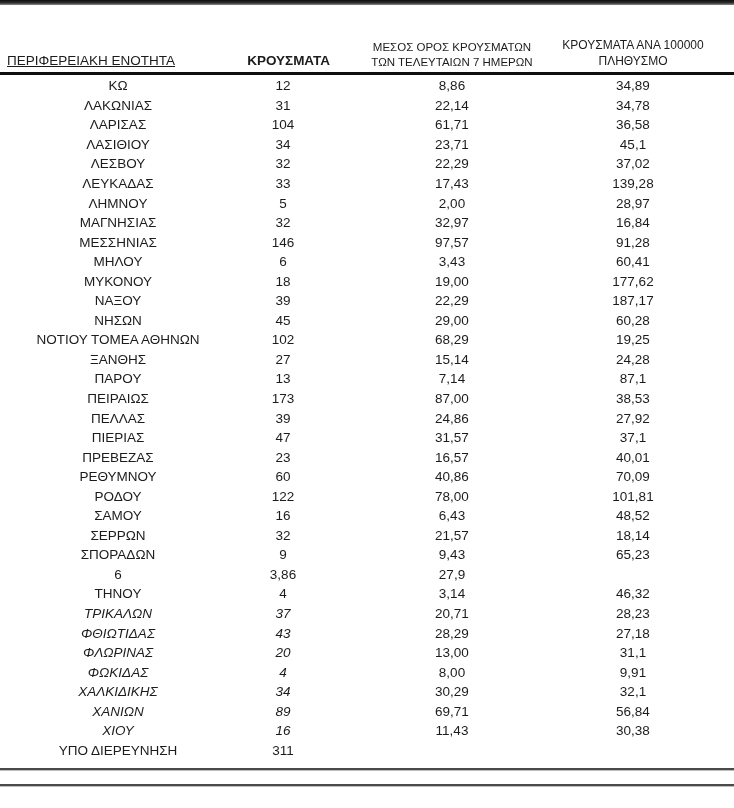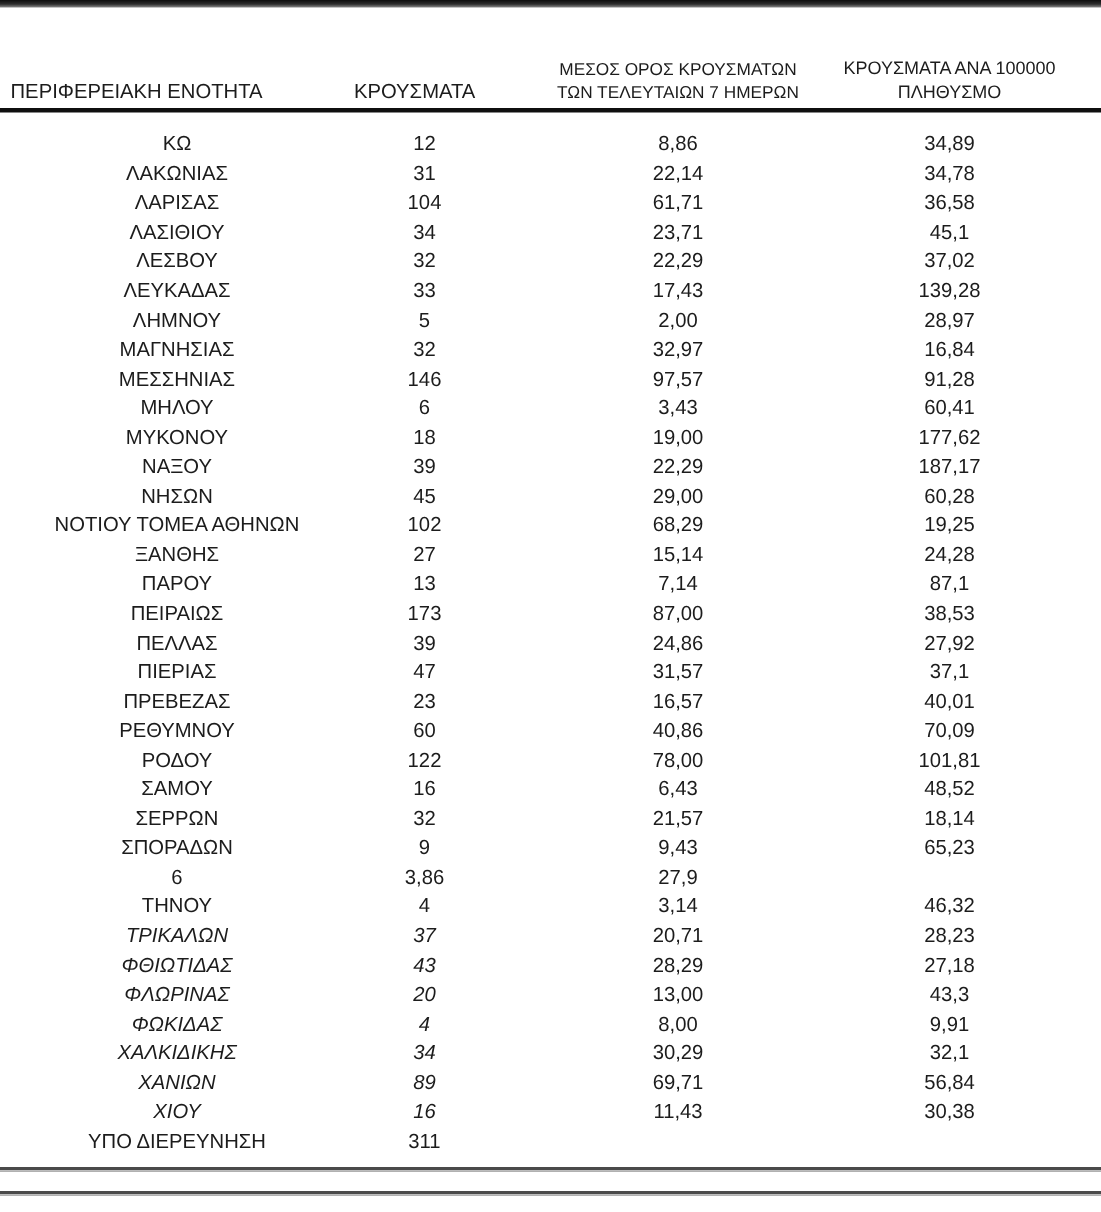--- a/index.html
+++ b/index.html
@@ -28,33 +28,33 @@
     align-items: end;
     height: 64px;
     padding-bottom: 3px;
     box-sizing: content-box;
     border-bottom: 3px solid #0f0f0f;
   }
   .th {
     font-size: 13.5px;
     line-height: 16px;
   }
-  .th1 { text-align: left; padding-left: 7px; }
-  .th2 { text-align: left; }
+  .th1 { text-align: left; padding-left: 7px; text-decoration: underline; }
+  .th2 { text-align: right; font-weight: bold; }
   .th3 { text-align: center; font-size: 11.5px; line-height: 14.5px; }
   .th4 { text-align: center; font-size: 12px; line-height: 15.5px; }
   .centerline {
     display: block;
     white-space: nowrap;
     width: max-content;
     position: relative;
     left: 50%;
     transform: translateX(-50%);
   }
-  .tbody { padding-top: 11px; }
+  .tbody { padding-top: 1px; }
   .tr {
     display: grid;
     grid-template-columns: 236px 94px 244px 118px;
     height: 19.55px;
     align-items: center;
     font-size: 13.5px;
   }
   .td { text-align: center; white-space: nowrap; }
   .em { font-style: italic; }
   .hr {
@@ -254,21 +254,21 @@
       <div class="tr">
         <div class="td em">ΦΘΙΩΤΙΔΑΣ</div>
         <div class="td em">43</div>
         <div class="td">28,29</div>
         <div class="td">27,18</div>
       </div>
       <div class="tr">
         <div class="td em">ΦΛΩΡΙΝΑΣ</div>
         <div class="td em">20</div>
         <div class="td">13,00</div>
-        <div class="td">43,3</div>
+        <div class="td">31,1</div>
       </div>
       <div class="tr">
         <div class="td em">ΦΩΚΙΔΑΣ</div>
         <div class="td em">4</div>
         <div class="td">8,00</div>
         <div class="td">9,91</div>
       </div>
       <div class="tr">
         <div class="td em">ΧΑΛΚΙΔΙΚΗΣ</div>
         <div class="td em">34</div>

